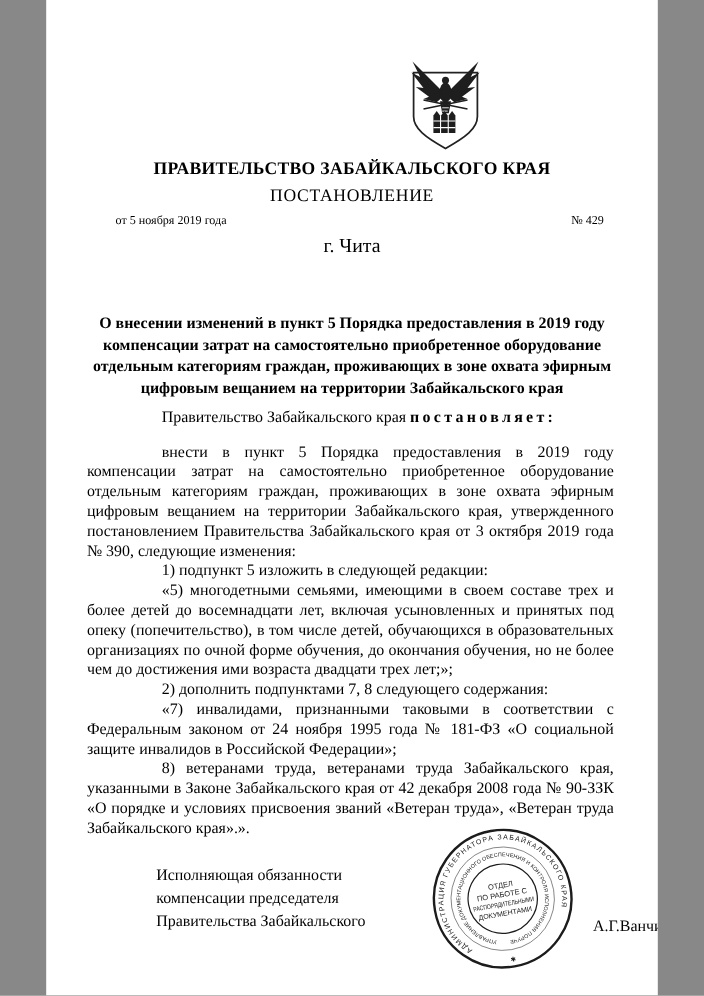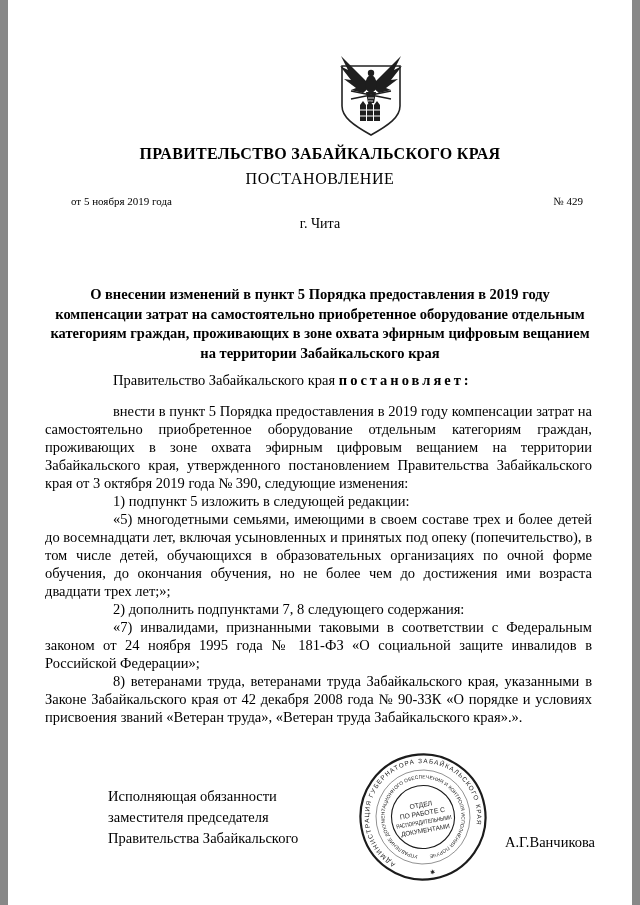--- a/index.html
+++ b/index.html
@@ -1,34 +1,34 @@
 <!DOCTYPE html>
 <html><head>
 <meta charset="utf-8">
 <style>
   html,body { margin:0; padding:0; background:#888; }
   .page {
-    width:624px; height:905px; margin:0 auto; background:#ffffff;
+    width:556px; height:905px; margin:0 auto; background:#ffffff;
     position:relative; color:#000;
     font-family:"Liberation Serif", serif;
     overflow:hidden;
   }
   .emblem { position:absolute; left:329px; top:53px; width:68px; height:86px; }
   .org {
     padding-top:144px; text-align:center;
     font-weight:bold; font-size:16px; line-height:20px; letter-spacing:0.3px;
   }
   .doctype {
     text-align:center; font-size:16px; line-height:20px; margin-top:5px; letter-spacing:0.6px;
   }
   .daterow {
     display:flex; justify-content:space-between;
     padding:0 49px 0 63px; font-size:11px; line-height:19px; margin-top:3px;
   }
-  .city { text-align:center; font-size:14px; line-height:19px; margin-top:3px; }
+  .city { text-align:center; font-size:18px; line-height:19px; margin-top:3px; }
   .title {
     margin-top:52px; padding:0 38px; text-align:center;
     font-weight:bold; font-size:14.5px; line-height:19.5px;
   }
   .intro {
     margin:8px 0 0; padding:0 40px 0 37px; text-indent:68px;
     font-size:14.5px; line-height:19px;
   }
   .sp { font-weight:bold; letter-spacing:3px; }
   .docbody {
@@ -89,21 +89,21 @@
     <p>внести в пункт 5 Порядка предоставления в 2019 году компенсации затрат на самостоятельно приобретенное оборудование отдельным категориям граждан, проживающих в зоне охвата эфирным цифровым вещанием на территории Забайкальского края, утвержденного постановлением Правительства Забайкальского края от 3 октября 2019 года № 390, следующие изменения:</p>
     <p>1) подпункт 5 изложить в следующей редакции:</p>
     <p>«5) многодетными семьями, имеющими в своем составе трех и более детей до восемнадцати лет, включая усыновленных и принятых под опеку (попечительство), в том числе детей, обучающихся в образовательных организациях по очной форме обучения, до окончания обучения, но не более чем до достижения ими возраста двадцати трех лет;»;</p>
     <p>2) дополнить подпунктами 7, 8 следующего содержания:</p>
     <p>«7) инвалидами, признанными таковыми в соответствии с Федеральным законом от 24 ноября 1995 года № 181-ФЗ «О социальной защите инвалидов в Российской Федерации»;</p>
     <p>8) ветеранами труда, ветеранами труда Забайкальского края, указанными в Законе Забайкальского края от 42 декабря 2008 года № 90-ЗЗК «О порядке и условиях присвоения званий «Ветеран труда», «Ветеран труда Забайкальского края».».</p>
   </div>
 
   <div class="sig-pos">
     <div>Исполняющая обязанности</div>
-    <div>заместителя председателя</div>
+    <div>компенсации председателя</div>
     <div>Правительства Забайкальского</div>
   </div>
 
   <div class="stamp-wrap">
     <svg viewBox="0 0 132 132" width="132" height="132" xmlns="http://www.w3.org/2000/svg">
       <circle cx="66" cy="66" r="62.5" fill="none" stroke="#1c1c1c" stroke-width="2.2"></circle>
       <circle cx="66" cy="66" r="47" fill="none" stroke="#1c1c1c" stroke-width="0.6" opacity="0.75"></circle>
       <circle cx="66" cy="66" r="31.5" fill="none" stroke="#1c1c1c" stroke-width="1.1"></circle>
       <defs>
         <path id="outerRing" d="M 66,120 A 54,54 0 1 1 66.02,120"></path>

